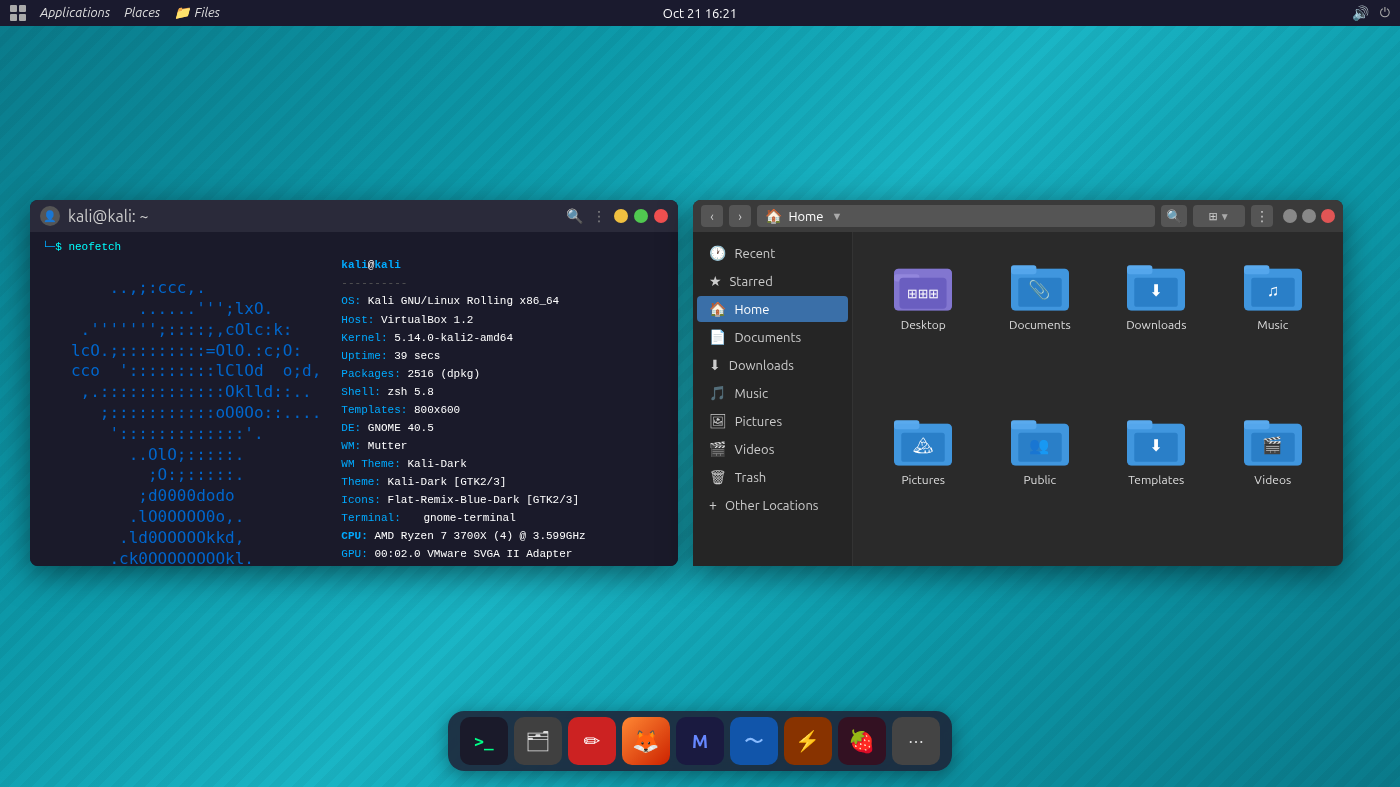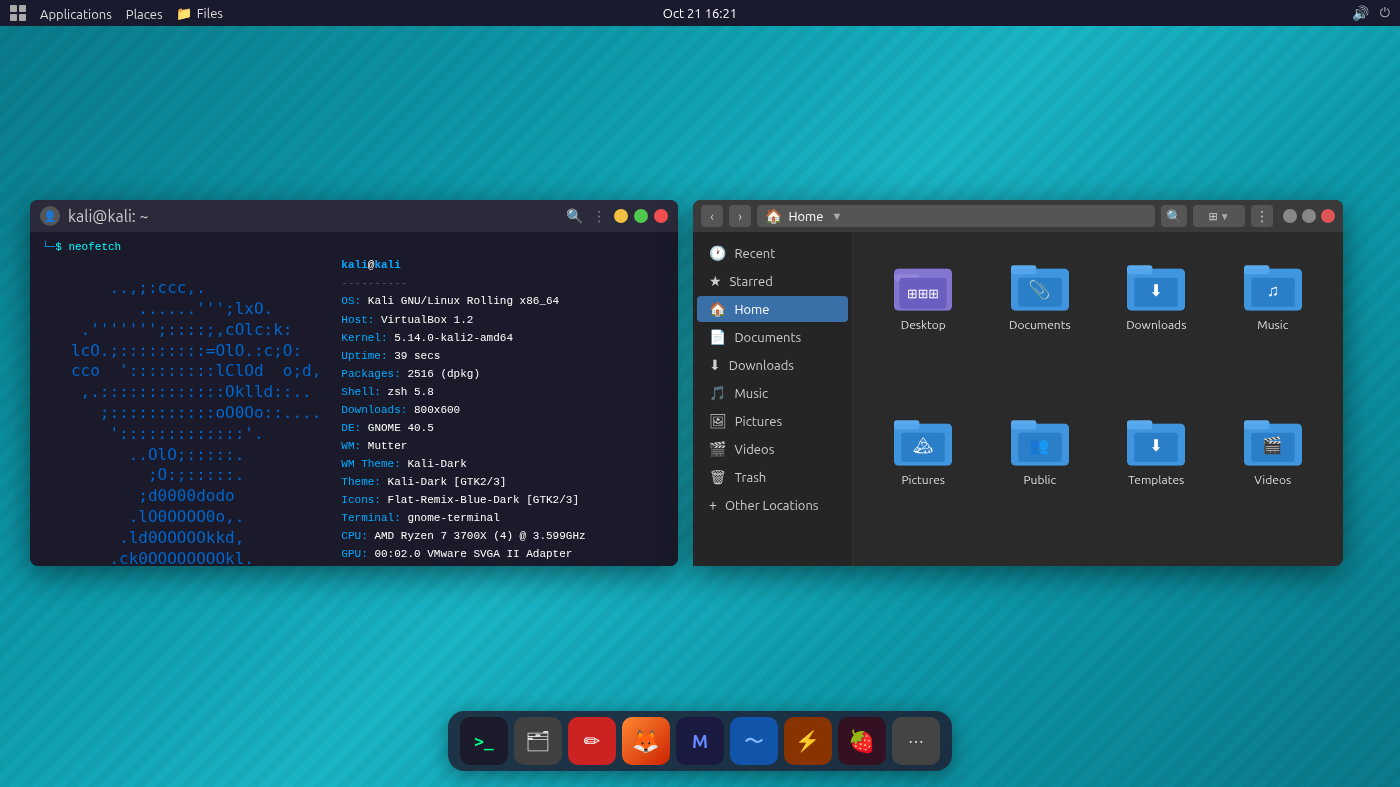--- a/index.html
+++ b/index.html
@@ -35,22 +35,23 @@
       height: 26px;
       background: #1a1a2e;
       display: flex;
       align-items: center;
       justify-content: space-between;
       padding: 0 10px;
       z-index: 100;
     }
     .topbar-left {
       display: flex;
-      align-items: flex-end;
+      align-items: flex-start;
       gap: 14px;
+      font-style: italic;
     }
     .topbar-center {
       position: absolute;
       left: 50%;
       transform: translateX(-50%);
       color: #fff;
       font-size: 13px;
     }
     .topbar-right {
       display: flex;
@@ -409,28 +410,28 @@
           '''''''</div>
       <div style="font-size:11px;line-height:1.55;">
         <div class="term-line"><span style="color:#00aaff;font-weight:bold;">kali</span><span style="color:#fff;">@</span><span style="color:#00aaff;font-weight:bold;">kali</span></div>
         <div class="term-line" style="color:#555;">----------</div>
         <div class="term-line"><span style="color:#00aaff;">OS:</span> <span style="color:#fff;">Kali GNU/Linux Rolling x86_64</span></div>
         <div class="term-line"><span style="color:#00aaff;">Host:</span> <span style="color:#fff;">VirtualBox 1.2</span></div>
         <div class="term-line"><span style="color:#00aaff;">Kernel:</span> <span style="color:#fff;">5.14.0-kali2-amd64</span></div>
         <div class="term-line"><span style="color:#00aaff;">Uptime:</span> <span style="color:#fff;">39 secs</span></div>
         <div class="term-line"><span style="color:#00aaff;">Packages:</span> <span style="color:#fff;">2516 (dpkg)</span></div>
         <div class="term-line"><span style="color:#00aaff;">Shell:</span> <span style="color:#fff;">zsh 5.8</span></div>
-        <div class="term-line"><span style="color:#00aaff;">Downloads:</span> <span style="color:#fff;">800x600</span></div>
+        <div class="term-line"><span style="color:#00aaff;">Templates:</span> <span style="color:#fff;">800x600</span></div>
         <div class="term-line"><span style="color:#00aaff;">DE:</span> <span style="color:#fff;">GNOME 40.5</span></div>
         <div class="term-line"><span style="color:#00aaff;">WM:</span> <span style="color:#fff;">Mutter</span></div>
         <div class="term-line"><span style="color:#00aaff;">WM Theme:</span> <span style="color:#fff;">Kali-Dark</span></div>
         <div class="term-line"><span style="color:#00aaff;">Theme:</span> <span style="color:#fff;">Kali-Dark [GTK2/3]</span></div>
         <div class="term-line"><span style="color:#00aaff;">Icons:</span> <span style="color:#fff;">Flat-Remix-Blue-Dark [GTK2/3]</span></div>
-        <div class="term-line"><span style="color:#00aaff;">Terminal:</span> <span style="color:#fff;">gnome-terminal</span></div>
-        <div class="term-line"><span style="color:#00aaff;">CPU:</span> <span style="color:#fff;">AMD Ryzen 7 3700X (4) @ 3.599GHz</span></div>
+        <div class="term-line"><span style="color:#00aaff;">Terminal:</span> <span style="color:#fff;margin-left:16px;">gnome-terminal</span></div>
+        <div class="term-line"><span style="color:#00aaff;font-weight:bold;">CPU:</span> <span style="color:#fff;">AMD Ryzen 7 3700X (4) @ 3.599GHz</span></div>
         <div class="term-line"><span style="color:#00aaff;">GPU:</span> <span style="color:#fff;">00:02.0 VMware SVGA II Adapter</span></div>
 
       </div>
     </div>
   </div>
 </div>
 
 <div class="files-window">
   <div class="files-titlebar">
     <div class="nav-btn">‹</div>

